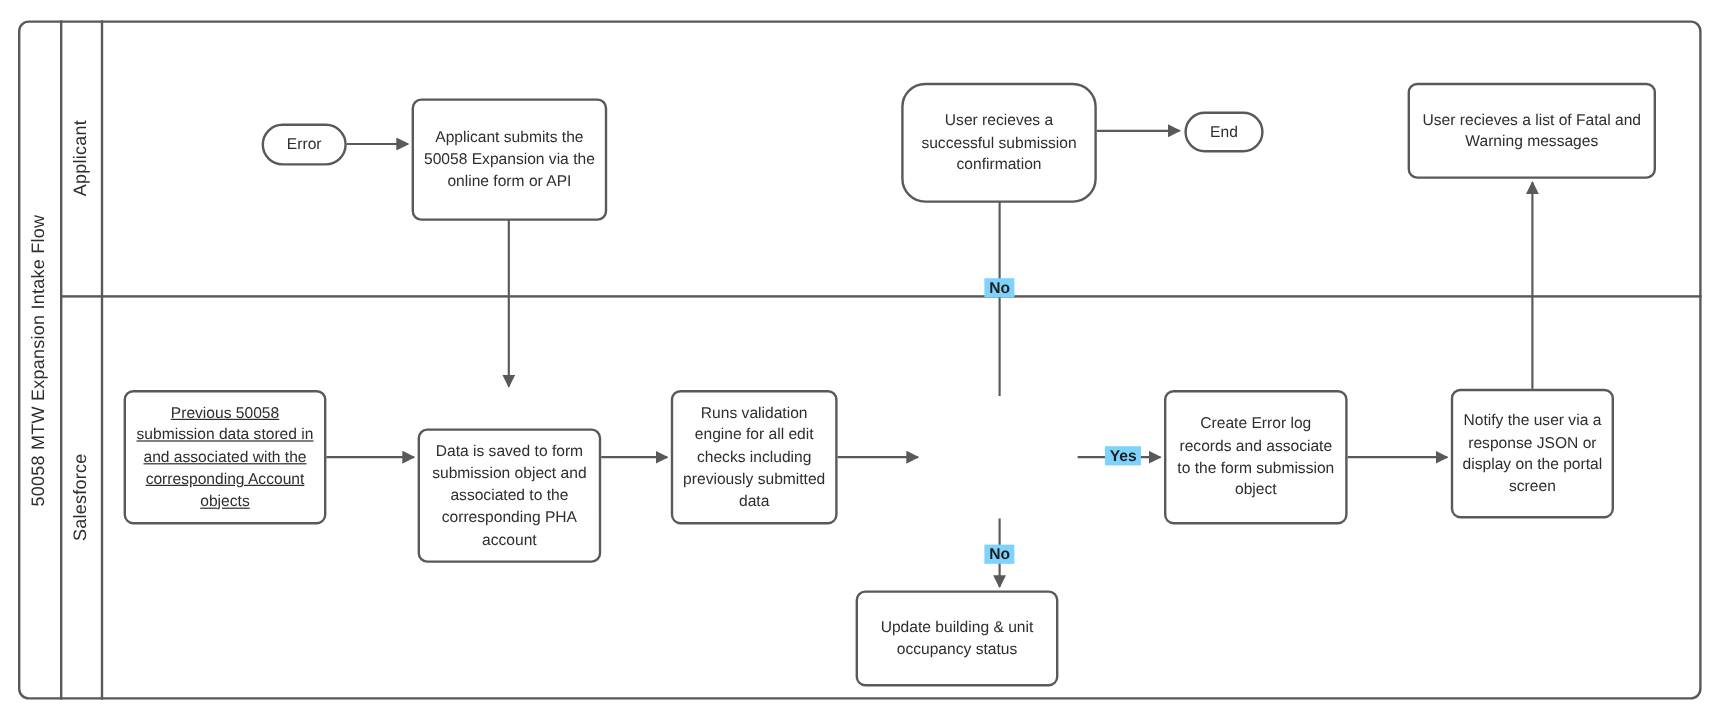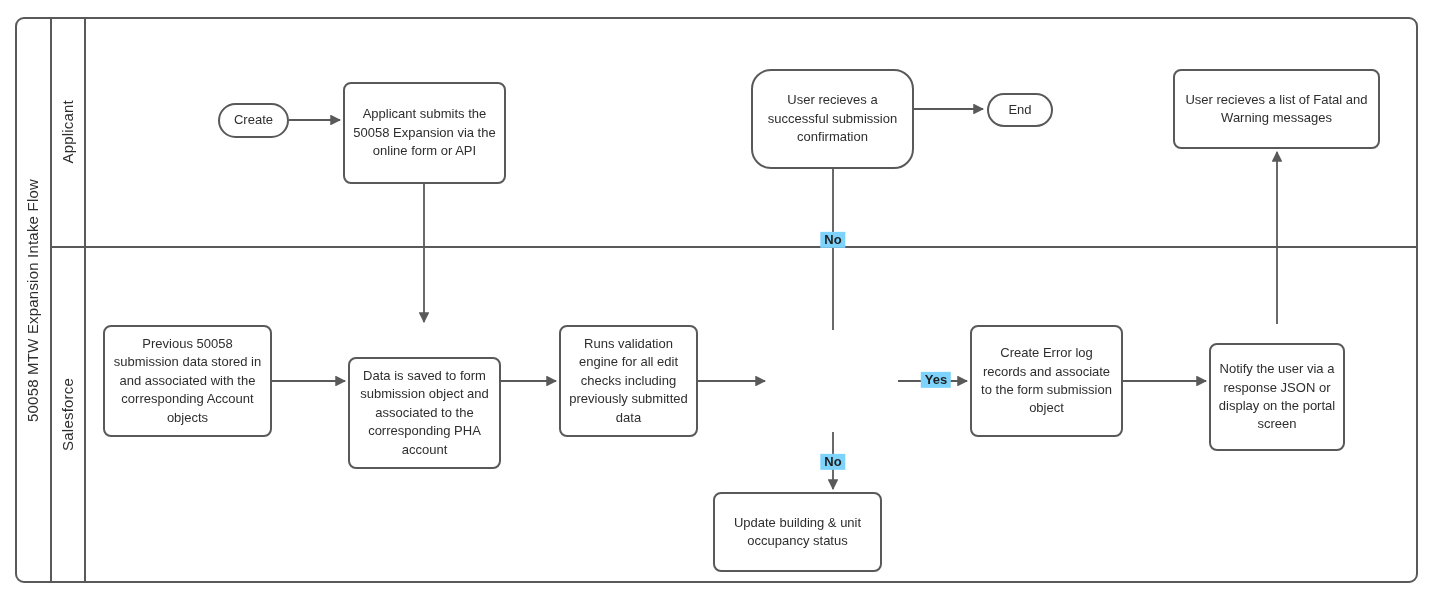--- a/index.html
+++ b/index.html
@@ -31,25 +31,25 @@
   .node{position:absolute;display:flex;align-items:center;justify-content:center;text-align:center;
         background:var(--fill);border:2px solid var(--stroke);border-radius:8px;
         font-size:13px;line-height:1.42;color:var(--text);box-sizing:border-box;padding:4px 5px;}
   .pill{border-radius:18px;}
 
   #n-start{left:218px;top:103px;width:71px;height:35px;}
   #n-applicant-submits{left:343px;top:82px;width:163px;height:102px;}
   #n-success-confirmation{left:751px;top:69px;width:163px;height:100px;border-radius:20px;}
   #n-end{left:987px;top:93px;width:66px;height:34px;}
   #n-fatal-warning{left:1173px;top:69px;width:207px;height:80px;}
-  #n-previous-data{left:103px;top:325px;width:169px;height:112px;}
+  #n-previous-data{left:103px;top:325px;width:169px;height:112px;text-decoration:underline;}
   #n-data-saved{left:348px;top:325px;width:153px;height:112px;margin-top:32px;}
   #n-validation{left:559px;top:325px;width:139px;height:112px;}
   #n-create-error{left:970px;top:325px;width:153px;height:112px;}
-  #n-notify{left:1209px;top:324px;width:136px;height:108px;margin-top:19px;}
+  #n-notify{left:1209px;top:324px;width:136px;height:108px;}
   #n-update-occupancy{left:713px;top:492px;width:169px;height:80px;}
 
   
   .diamond-wrap{position:absolute;left:768px;top:330px;width:130px;height:102px;}
   .diamond-wrap svg{position:absolute;inset:0;}
   .diamond-label{position:absolute;inset:0;display:flex;align-items:center;justify-content:center;
                  font-size:13px;color:var(--text);text-align:center;}
 
   
   svg.edges{position:absolute;left:0;top:0;width:1431px;height:606px;pointer-events:none;}
@@ -93,21 +93,21 @@
     <line x1="501" y1="381" x2="556" y2="381" marker-end="url(#arrow)"></line>
     <line x1="698" y1="381" x2="765" y2="381" marker-end="url(#arrow)"></line>
     <line x1="898" y1="381" x2="967" y2="381" marker-end="url(#arrow)"></line>
     <line x1="1123" y1="381" x2="1206" y2="381" marker-end="url(#arrow)"></line>
     <line x1="1277" y1="324" x2="1277" y2="152" marker-end="url(#arrow)"></line>
     <line x1="833" y1="330" x2="833" y2="152" marker-end="url(#arrow)"></line>
     <line x1="833" y1="432" x2="833" y2="489" marker-end="url(#arrow)"></line>
     <line x1="914" y1="109" x2="983" y2="109" marker-end="url(#arrow)"></line>
   </svg>
 
-  <div class="node pill" id="n-start">Create</div>
+  <div class="node pill" id="n-start">Error</div>
   <div class="node" id="n-applicant-submits">Applicant submits the 50058 Expansion via the online form or API</div>
   <div class="node" id="n-success-confirmation">User recieves a successful submission confirmation</div>
   <div class="node pill" id="n-end">End</div>
   <div class="node" id="n-fatal-warning">User recieves a list of Fatal and Warning messages</div>
 
   <div class="node" id="n-previous-data">Previous 50058 submission data stored in and associated with the corresponding Account objects</div>
   <div class="node" id="n-data-saved">Data is saved to form submission object and associated to the corresponding PHA account</div>
   <div class="node" id="n-validation">Runs validation engine for all edit checks including previously submitted data</div>
 
 

